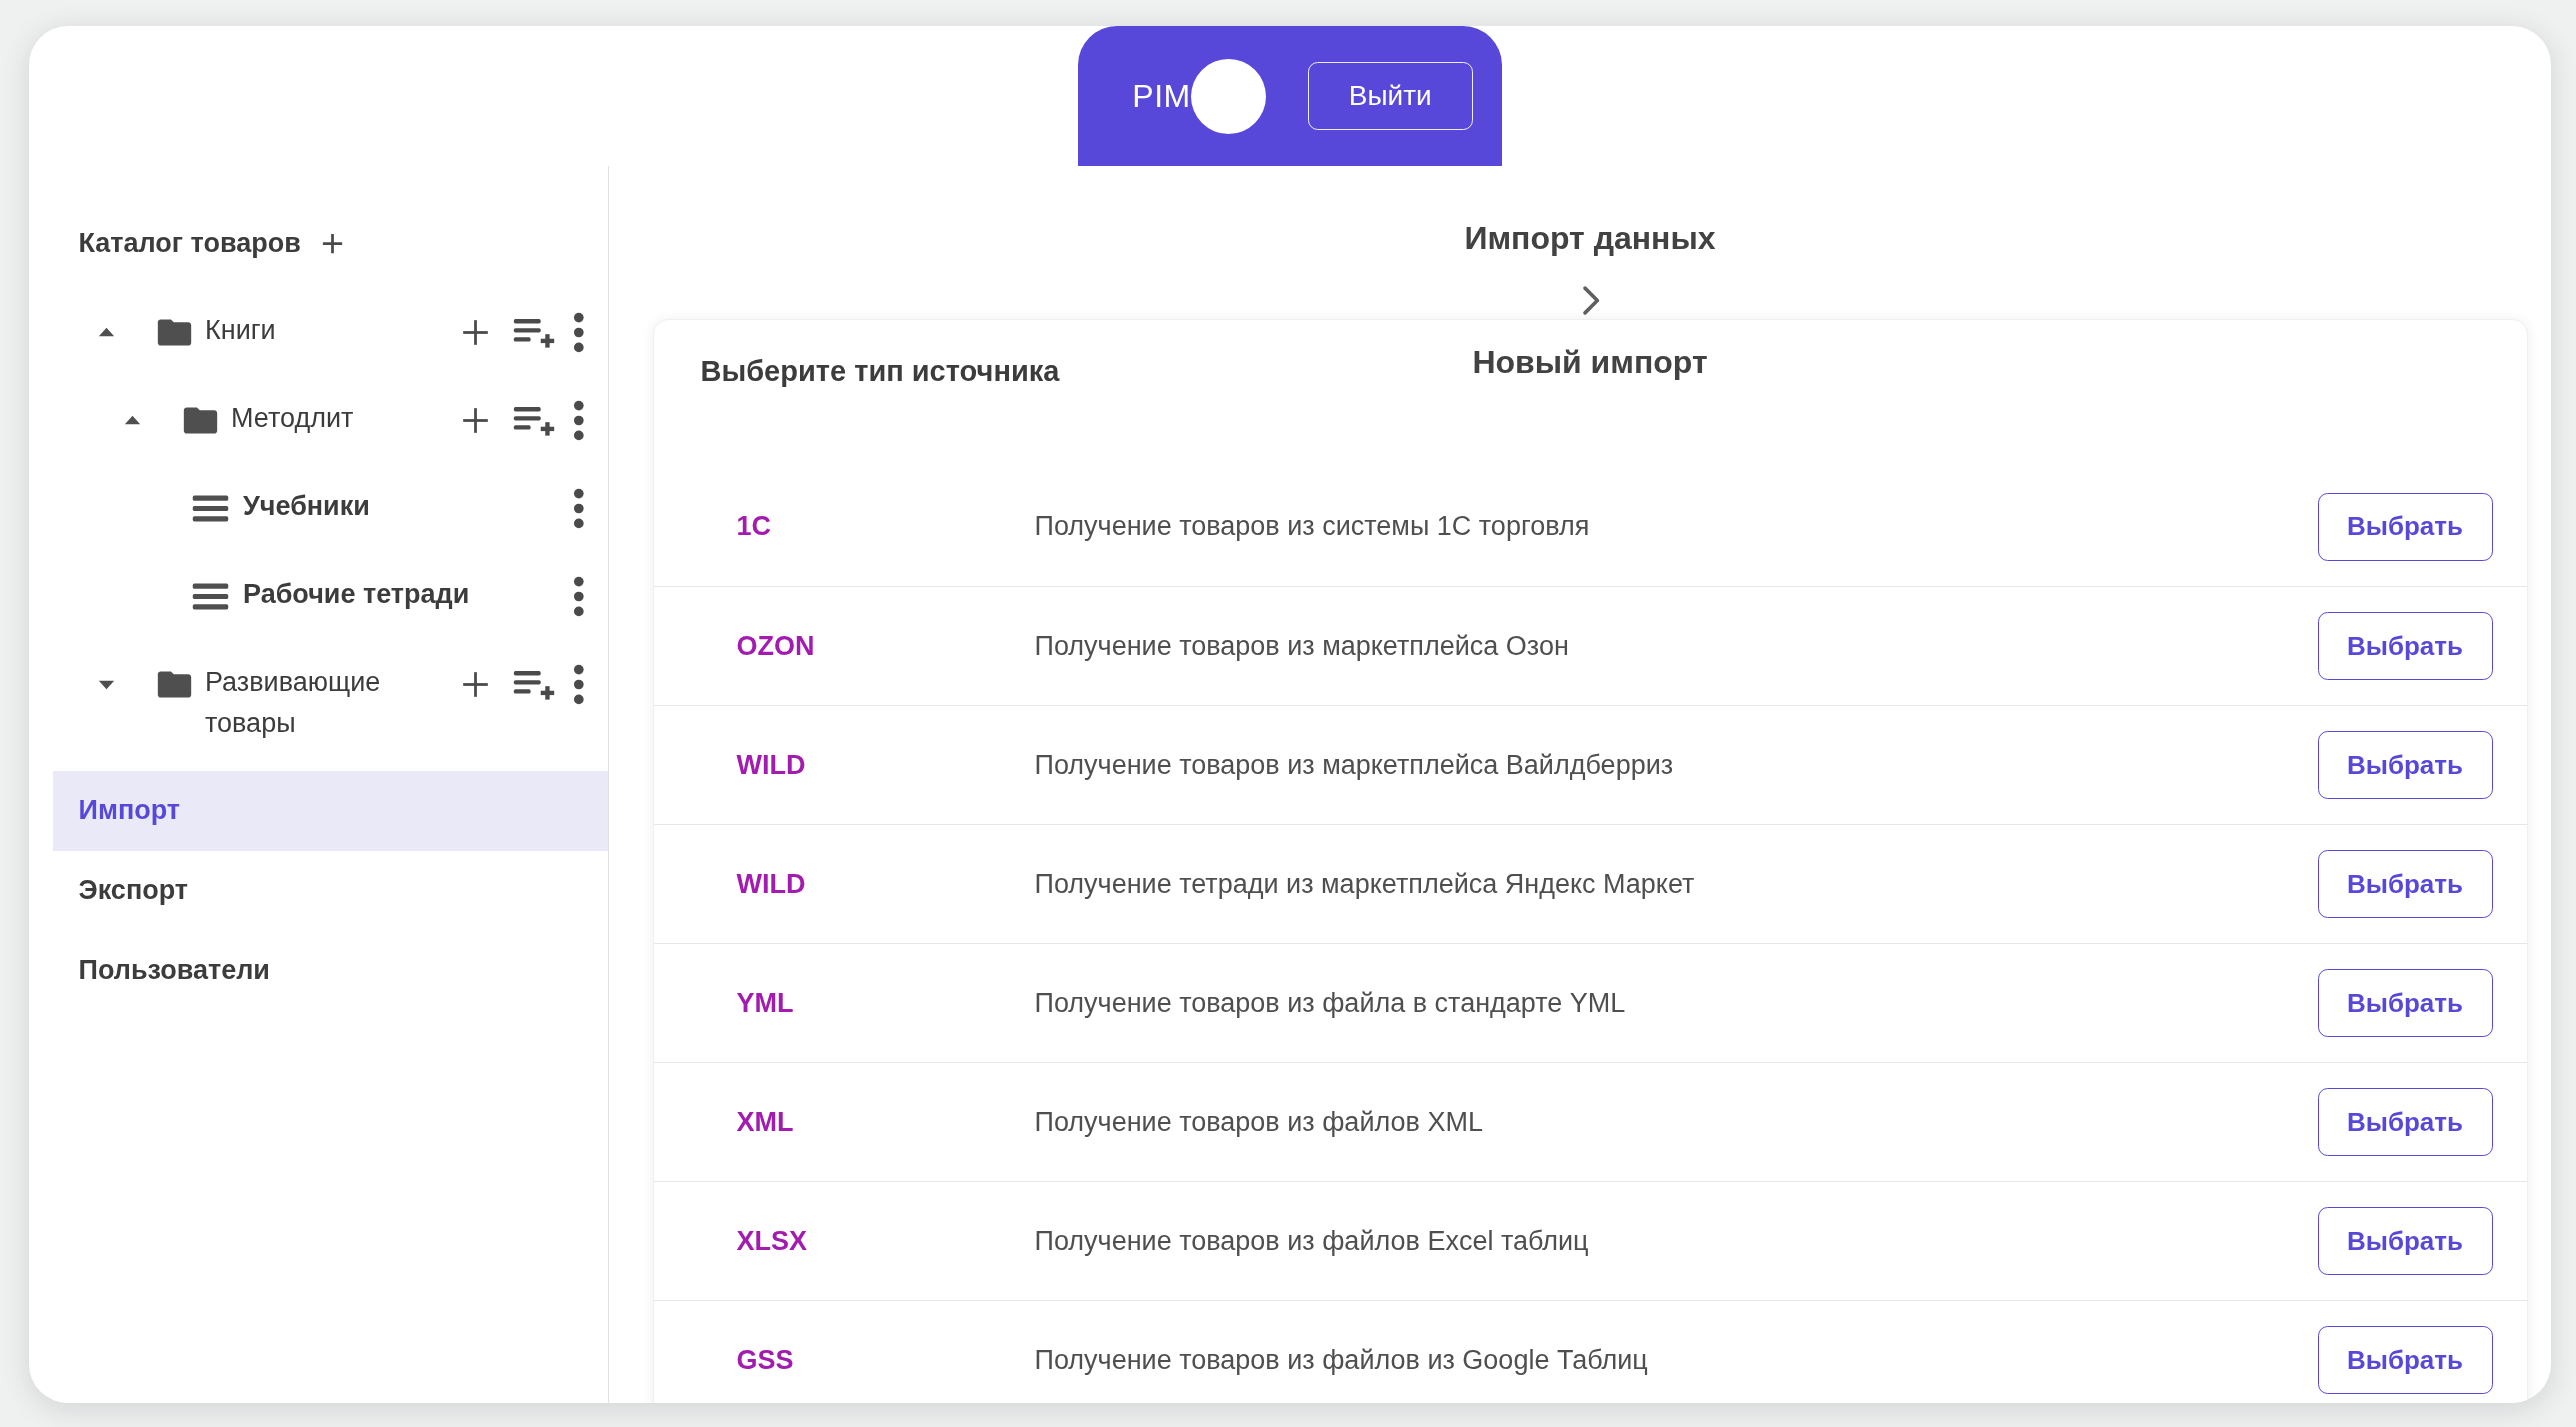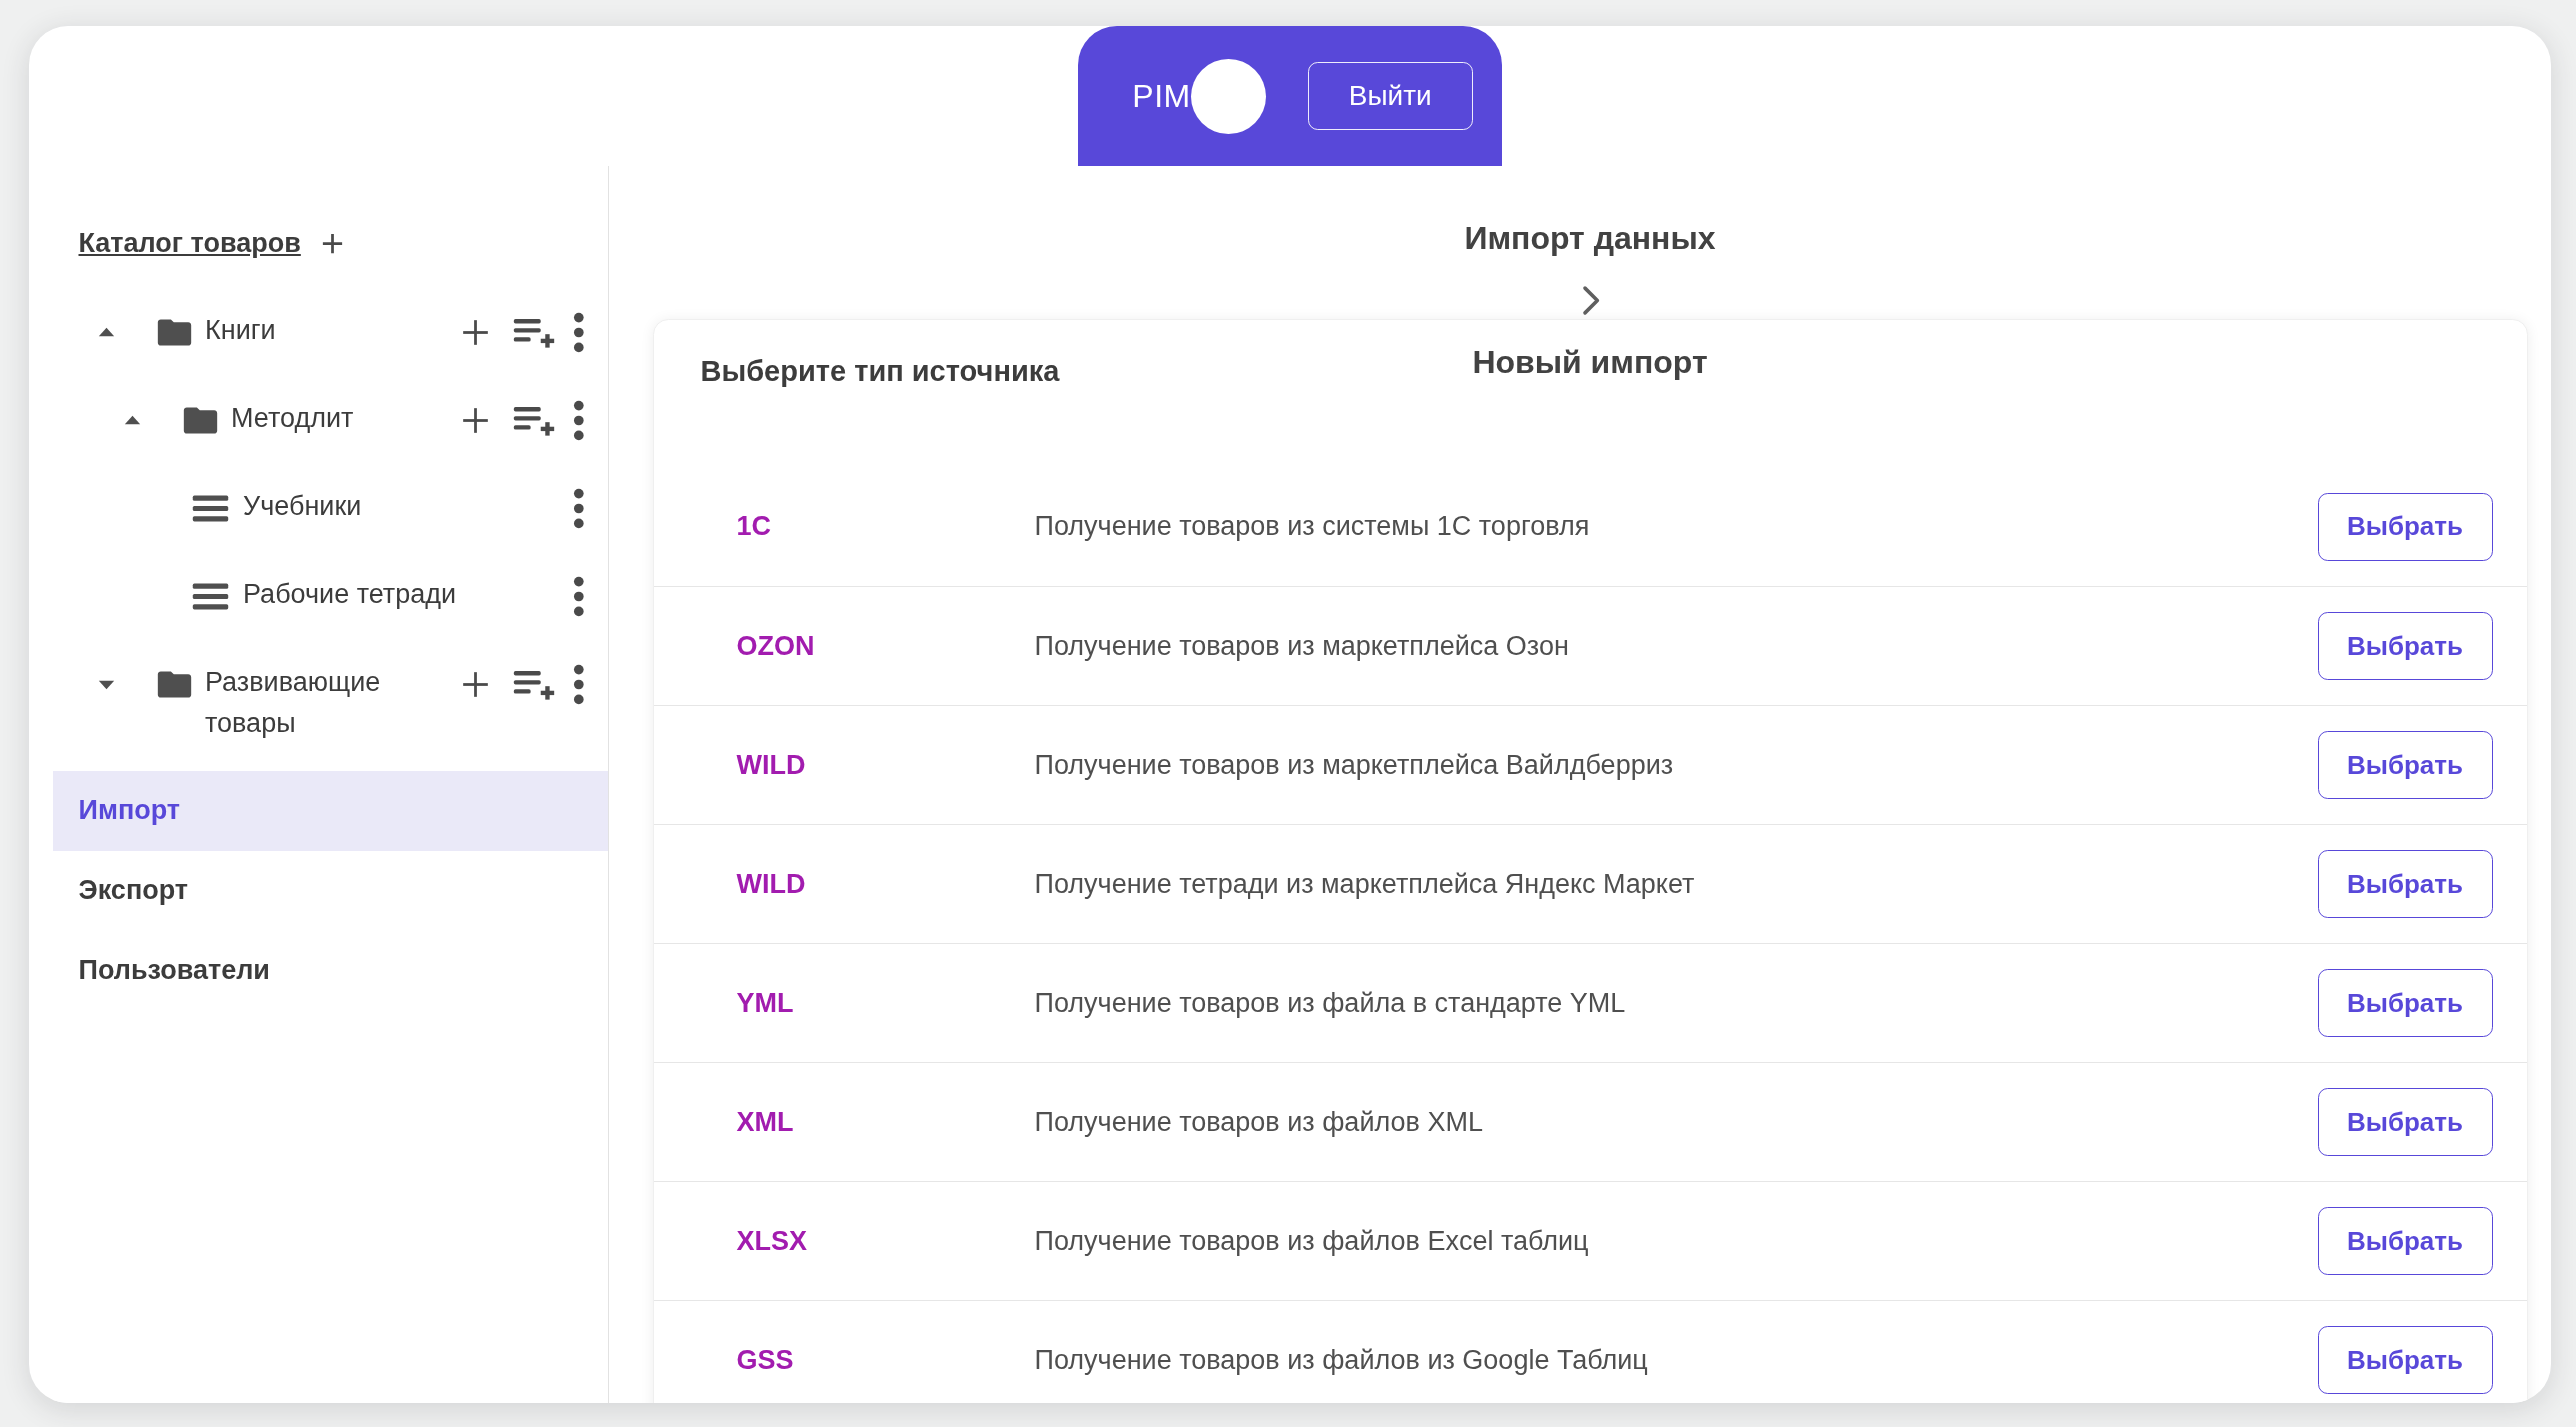--- a/index.html
+++ b/index.html
@@ -46,31 +46,31 @@
   .app-body { flex:1; display:flex; min-height:0; }
   .sidebar {
     width:556px; flex:0 0 556px;
     border-right:1px solid #e2e2e2;
     background:#ffffff;
   }
   .catalog-header {
     margin:58px 0 25px 26px;
     height:39px;
     display:flex; align-items:center; gap:15px;
-    font-size:27px; font-weight:600; color:#3c3c3c;text-decoration:underline;
+    font-size:27px; font-weight:600; color:#3c3c3c;
   }
   .icon-btn { display:flex; align-items:center; justify-content:center; cursor:pointer; background:none; border:none; }
   .tree-row {
     display:flex; align-items:flex-start;
     height:88px;
   }
   .tree-row.wrap2 { height:121px; }
   .tree-row.lvl-1 { padding-left:42px; }
   .tree-row.lvl-2 { padding-left:68px; }
-  .tree-row.lvl-3 { padding-left:138px; }
+  .tree-row.lvl-3 { padding-left:138px;font-weight:bold; }
   .cell { height:88px; display:flex; align-items:center; }
   .arrow-cell { width:23px; margin-right:39px; }
   .type-cell { margin-right:13.5px; }
   .tree-label {
     padding-top:22px; line-height:41px;
     font-size:27px; color:#3c3c3c; max-width:241px;
   }
   .tree-actions {
     margin-left:auto; padding-right:23px;
     height:88px; display:flex; align-items:center; gap:17.4px;

